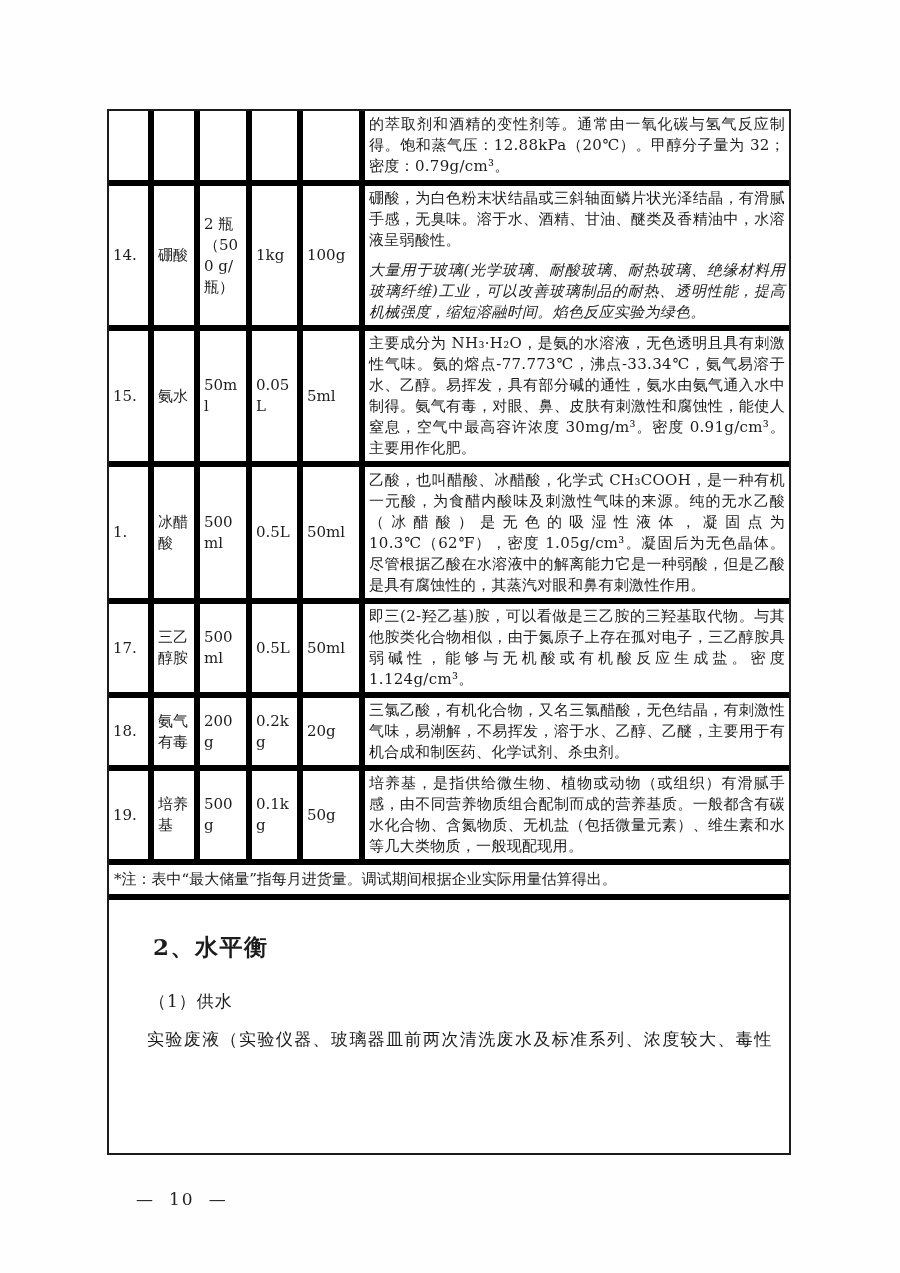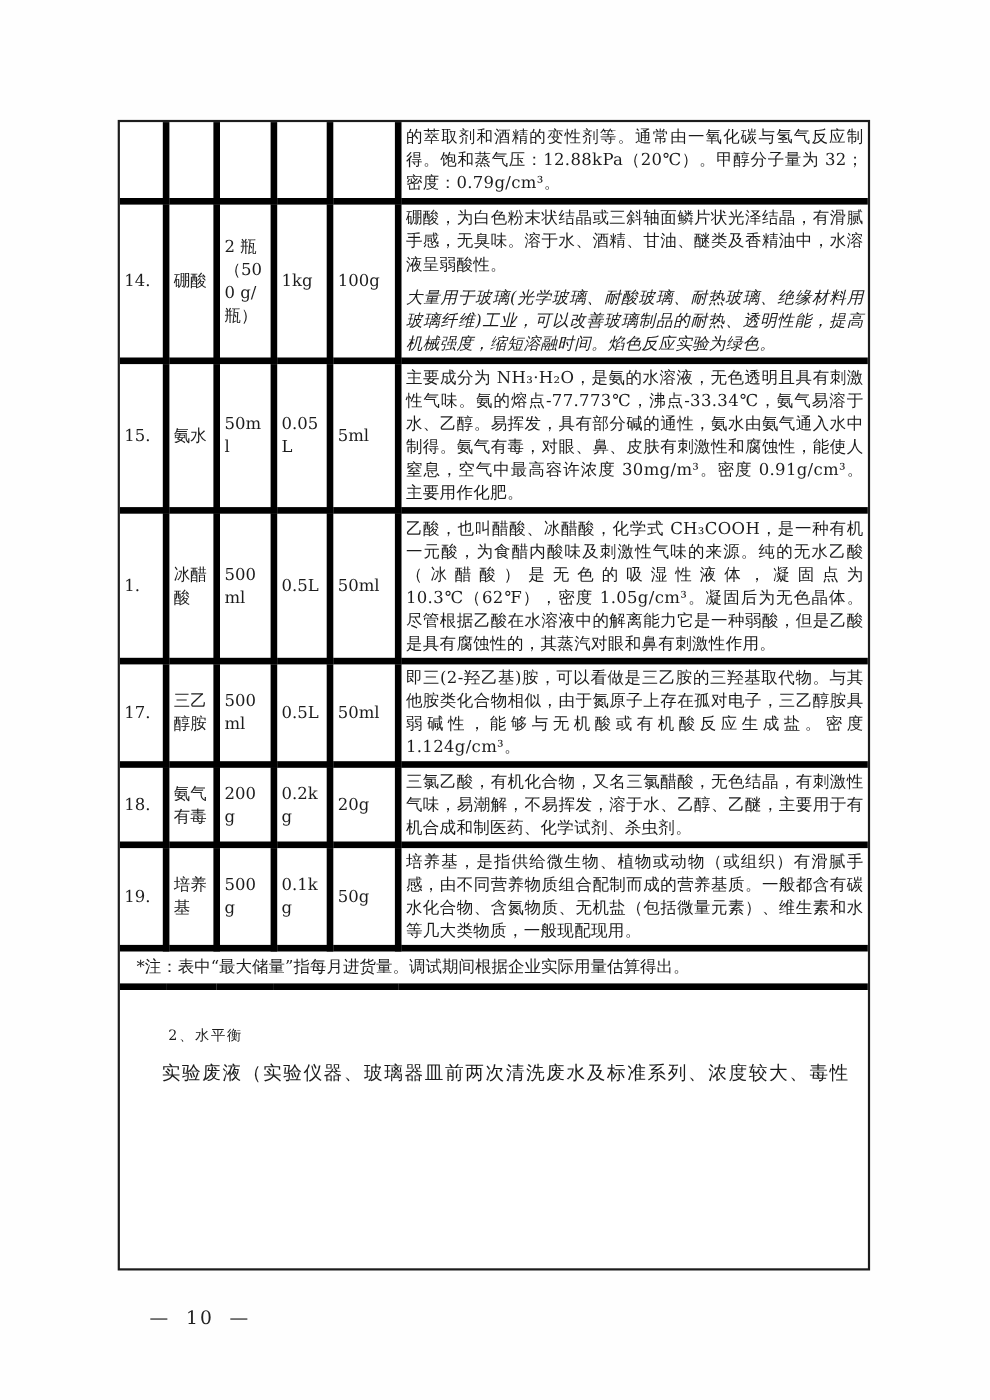--- a/index.html
+++ b/index.html
@@ -26,24 +26,24 @@
   table.tbl tr:first-child td{border-top:none;}
   td.c-num{padding-left:6px;}
   td.c-desc{vertical-align:top;padding:5px 8px;text-align:justify;letter-spacing:0.3px;}
   td.c-desc p{margin:0 0 9px 0;}
   td.c-desc p:last-child{margin-bottom:0;font-style:italic;}
   td.c-qty,td.c-max,td.c-use{word-break:break-all;}
   tr.r0{height:72px;} tr.r1{height:136px;} tr.r2{height:132px;}
   tr.r3{height:137px;} tr.r4{height:87px;} tr.r5{height:68px;}
   tr.r6{height:91px;}
   tr.note-row{height:30px;}
-  tr.note-row td{border-left:none;border-right:none;padding:4px 15px;vertical-align:middle;}
+  tr.note-row td{border-left:none;border-right:none;padding:4px 5px;vertical-align:middle;}
   .below{position:relative;padding:0 3px;}
   .sec-heading{
-    margin:32px 0 0 41px;font-size:13px;font-weight:normal;letter-spacing:1.5px;
+    margin:32px 0 0 41px;font-size:23px;font-weight:bold;letter-spacing:1.5px;
   }
   .sec-sub{margin:27px 0 0 37px;font-size:17px;letter-spacing:1px;}
   .para{
     margin:19px 1px 0 1px;font-size:17px;line-height:35px;
     text-align:justify;text-indent:2em;letter-spacing:1.4px;
   }
   .para.p2{margin-top:9px;}
   .footer{
     position:absolute;left:136px;top:1189px;font-size:17px;letter-spacing:2px;
     display:flex;align-items:center;gap:14px;color:#222;
@@ -125,20 +125,21 @@
           <td class="c-desc">培养基，是指供给微生物、植物或动物（或组织）有滑腻手感，由不同营养物质组合配制而成的营养基质。一般都含有碳水化合物、含氮物质、无机盐（包括微量元素）、维生素和水等几大类物质，一般现配现用。</td>
         </tr>
         <tr class="note-row">
           <td colspan="6">*注：表中“最大储量”指每月进货量。调试期间根据企业实际用量估算得出。</td>
         </tr>
       </tbody>
     </table>
 
     <div class="below">
       <div class="sec-heading">2、水平衡</div>
+      <div class="sec-sub">（1）供水</div>
       <p class="para p2">实验废液（实验仪器、玻璃器皿前两次清洗废水及标准系列、浓度较大、毒性</p>
     </div>
 
   </div>
 
   <div class="footer">
     <span>—</span>
     <span>10</span>
     <span>—</span>
   </div>

